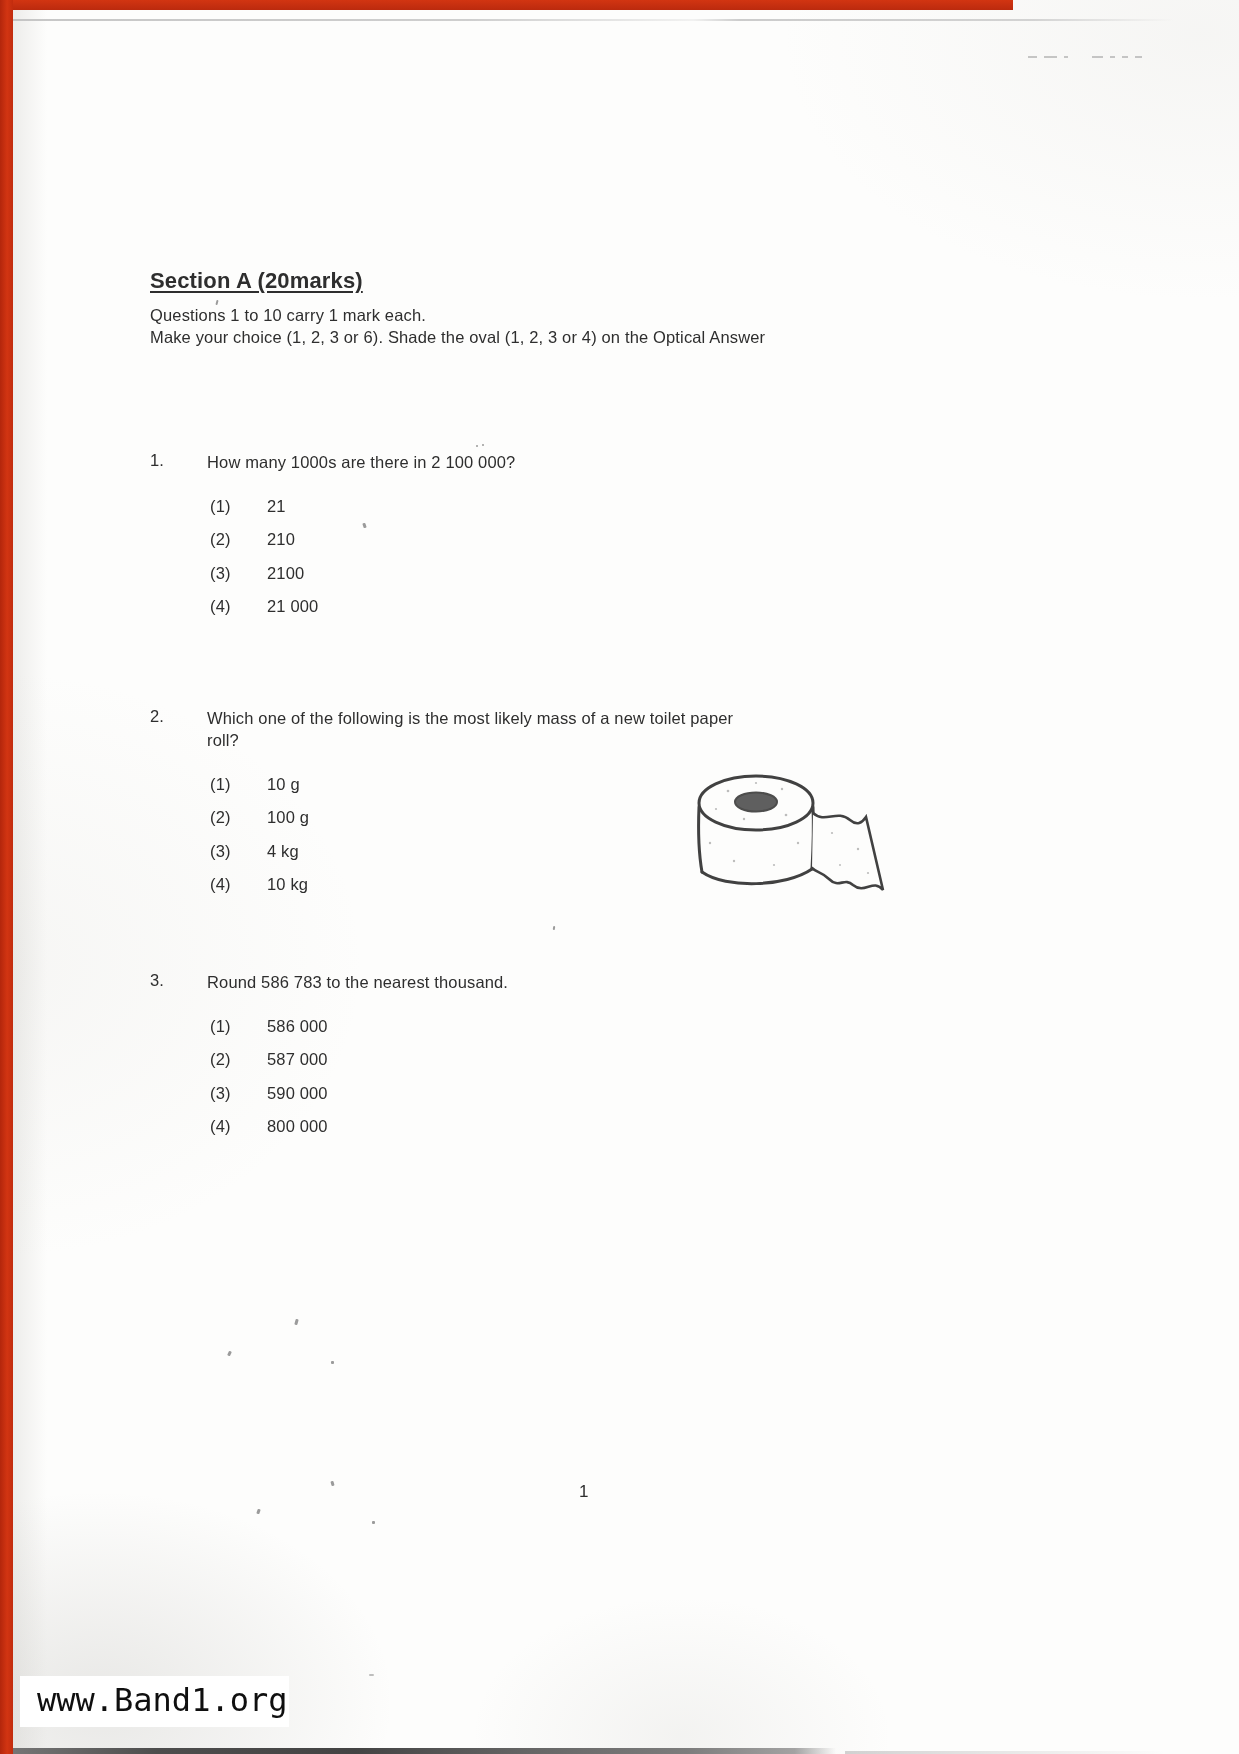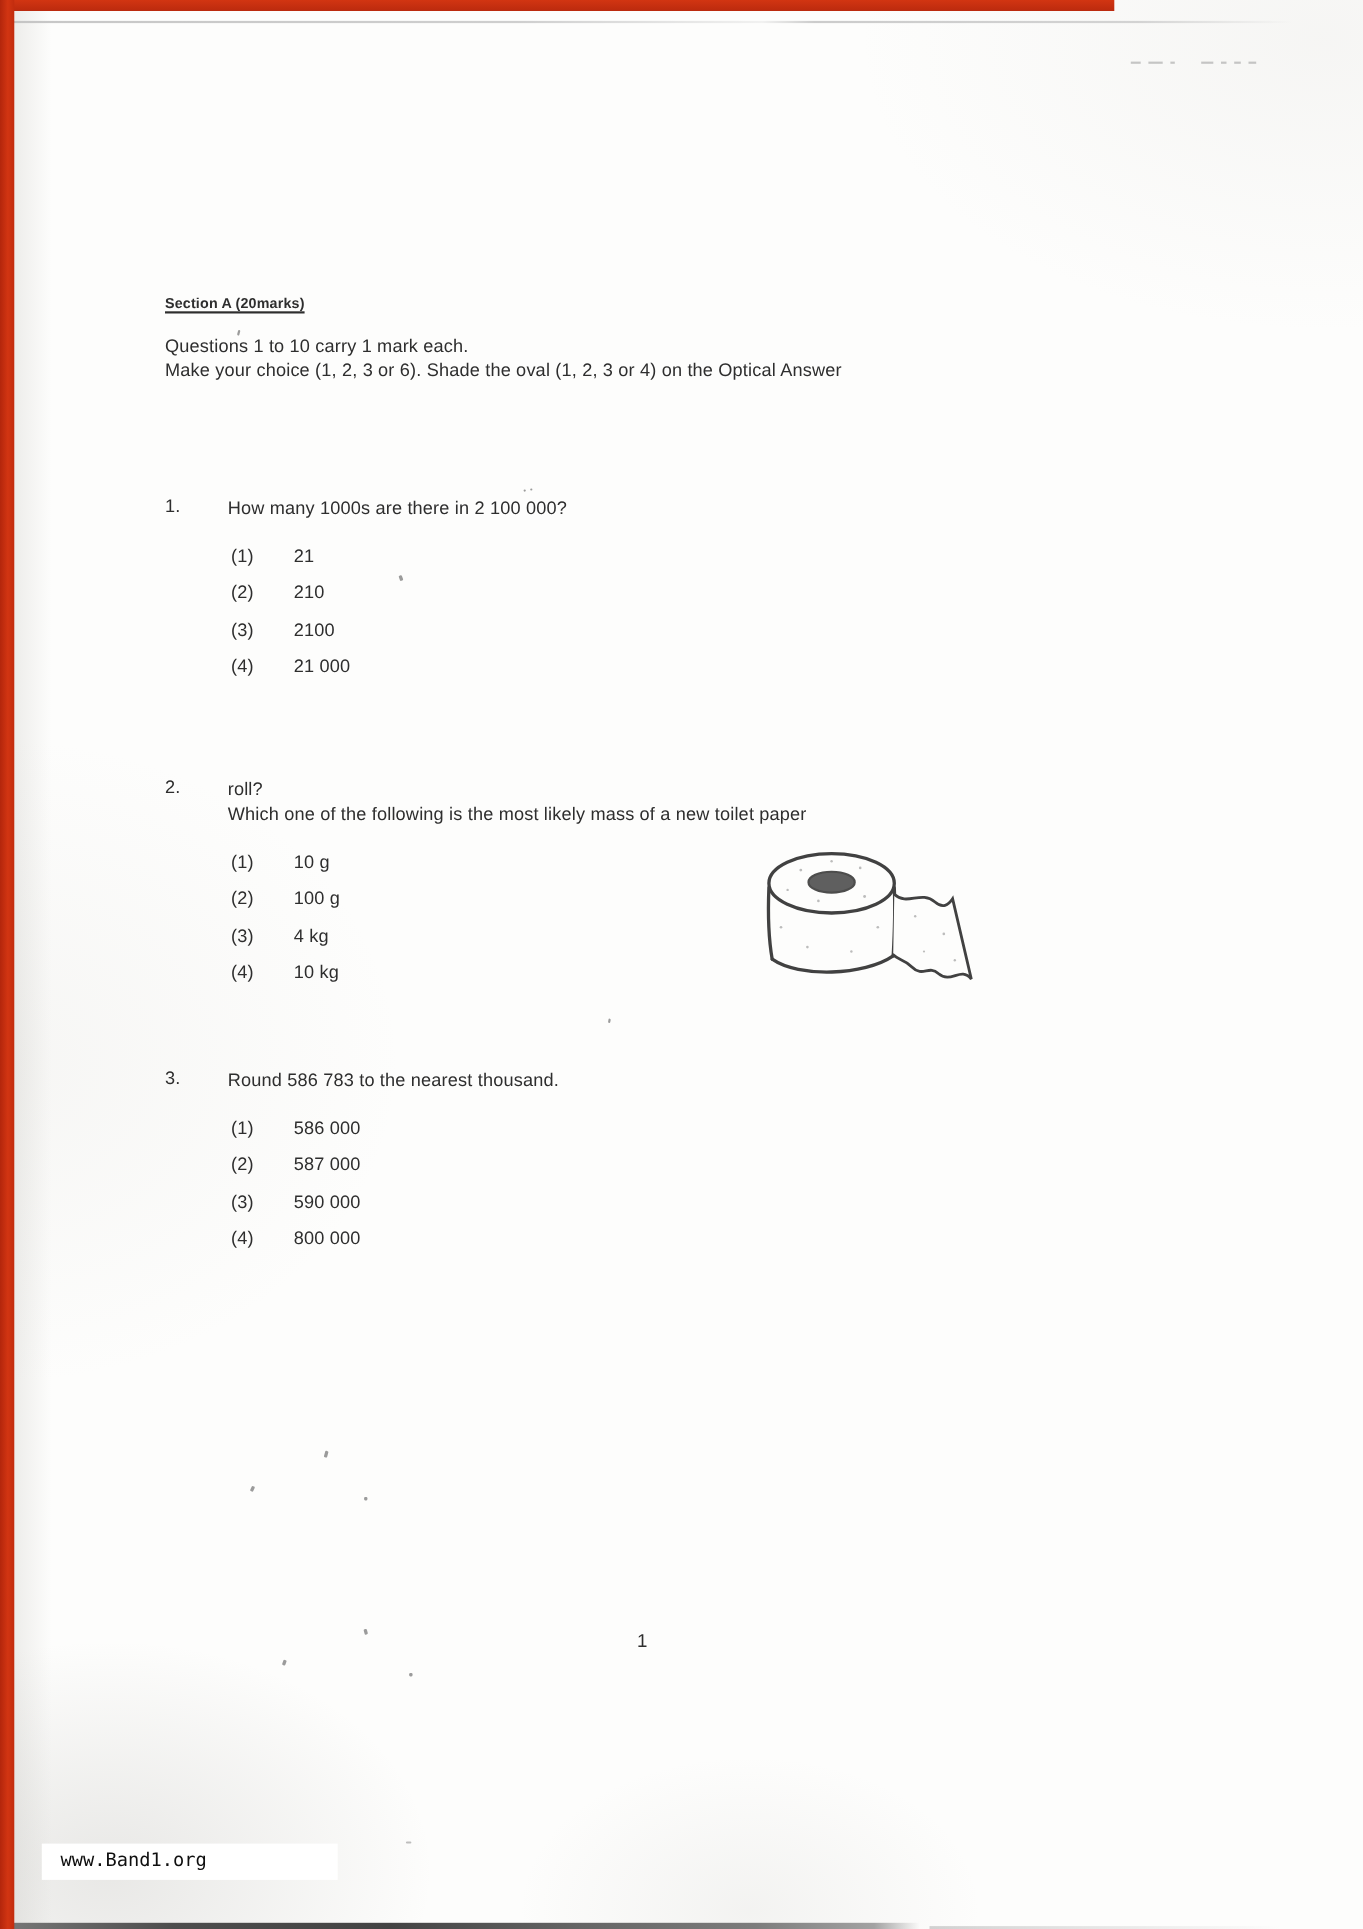--- a/index.html
+++ b/index.html
@@ -23,37 +23,37 @@
     opacity:.85;}
   .top-dashes{position:absolute;left:1028px;top:56px;display:flex;align-items:center;}
   .top-dashes i{display:block;height:2px;background:#a9a9a9;opacity:.65;margin-right:7px;}
   .bottom-strip{position:absolute;left:8px;bottom:0;width:828px;height:6px;
     background:linear-gradient(90deg,#6a6a6a,#3b3b3b 18%,#2f2f2f 42%,#555 63%,#6f6f6f 82%,#999 95%,transparent);
     opacity:.9;}
   .bottom-strip2{position:absolute;left:845px;bottom:0;width:320px;height:3px;background:linear-gradient(90deg,#b5b5b5,rgba(181,181,181,0));opacity:.6;}
 
   
   .content{position:absolute;inset:0;color:#2e2e2e;filter:blur(.35px);letter-spacing:.15px;}
-  .heading{position:absolute;left:150px;top:268px;font-size:13px;font-weight:bold;
+  .heading{position:absolute;left:150px;top:268px;font-size:22px;font-weight:bold;
     text-decoration:underline;text-underline-offset:3px;text-decoration-thickness:1.6px;}
   .instructions{position:absolute;left:150px;top:304px;font-size:16.5px;line-height:22.3px;width:780px;}
   .question{position:absolute;width:820px;font-size:16.5px;}
   .q-head{display:flex;}
   .q-num{width:57px;flex:0 0 57px;}
   .q-text{flex:1;line-height:22px;}
   .options{margin-left:60px;margin-top:24px;}
   .opt{display:flex;height:33.4px;}
   .opt-label{width:57px;flex:0 0 57px;}
   .q1{left:150px;top:451px;}
   .q2{left:150px;top:707px;}
   .q3{left:150px;top:971px;}
 
   .page-number{position:absolute;left:579px;top:1482px;font-size:17px;color:#2e2e2e;filter:blur(.3px);}
-  .watermark{position:absolute;left:38px;top:1676px;width:232px;background:#ffffff;
-    padding:5px 20px 8px 17px;font-family:"DejaVu Sans Mono", monospace;font-size:17px;
+  .watermark{position:absolute;left:20px;top:1676px;width:232px;background:#ffffff;
+    padding:5px 20px 8px 17px;font-family:"DejaVu Sans Mono", monospace;font-size:32px;
     color:#0f0f0f;white-space:nowrap;}
   .figure{position:absolute;left:686px;top:769px;}
 
   .artifact{position:absolute;background:#4a4a4a;opacity:.55;border-radius:1px;}
 </style>
 </head>
 <body>
 
 <div class="page">
 
@@ -104,22 +104,22 @@
           <span class="opt-label">(4)</span>
           <span class="opt-value">21 000</span>
         </div>
       </div>
     </div>
 
     <div class="question q2">
       <div class="q-head">
         <span class="q-num">2.</span>
         <span class="q-text">
+          <span style="display:block">Which one of the following is the most likely mass of a new toilet paper</span>
           <span style="display:block">roll?</span>
-          <span style="display:block">Which one of the following is the most likely mass of a new toilet paper</span>
         </span>
       </div>
       <div class="options">
         <div class="opt">
           <span class="opt-label">(1)</span>
           <span class="opt-value">10 g</span>
         </div>
         <div class="opt">
           <span class="opt-label">(2)</span>
           <span class="opt-value">100 g</span>

